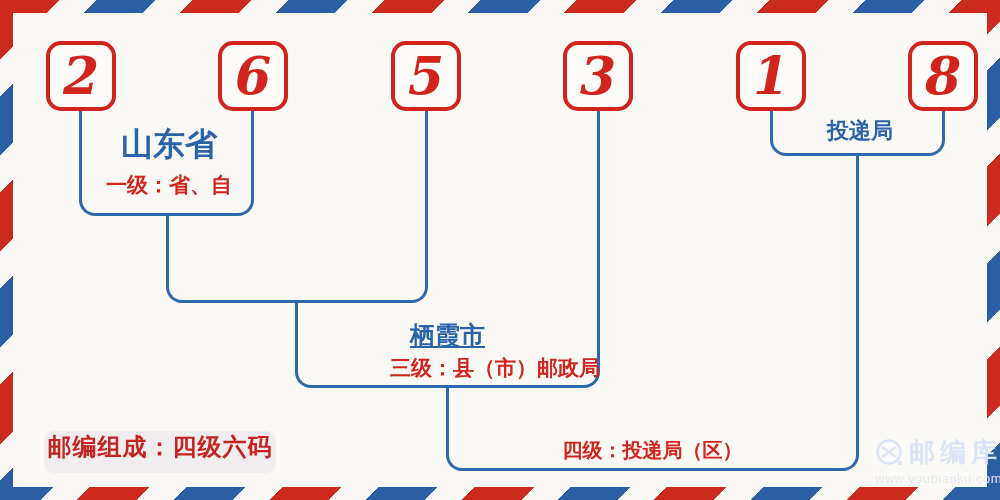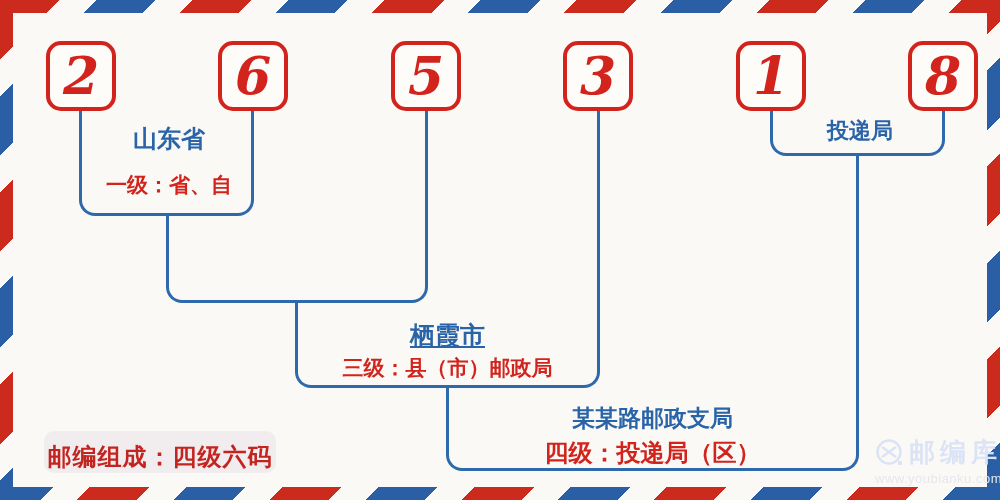--- a/index.html
+++ b/index.html
@@ -41,33 +41,33 @@
   .b5{left:757px;top:98px;width:175px;height:45px;}
   
   .stem{position:absolute;width:3px;background:#2e6aab;}
   .s1{left:412px;top:98px;height:105px;}
   .s2{left:584px;top:98px;height:192px;}
   .s3{left:843px;top:143px;height:232px;}
   
   .lbl{position:absolute;text-align:center;font-weight:700;}
   .place{color:#2a64a8;}
   .desc{color:#d2231c;}
-  .l1p{left:72px;top:110px;width:168px;font-size:24px;}
+  .l1p{left:72px;top:110px;width:168px;font-size:32px;}
   .l1d{left:66px;top:159px;width:180px;font-size:21px;line-height:25px;}
   .l2d{left:153px;top:254px;width:262px;font-size:21px;}
   .l3p{left:282px;top:306px;width:305px;font-size:25px;text-decoration:underline;}
-  .l3d{left:282px;top:341px;width:305px;font-size:21px;}
+  .l3d{left:282px;top:341px;width:305px;font-size:21px;text-align:right;}
   .l4p{left:433px;top:390px;width:413px;font-size:23px;}
-  .l4d{left:433px;top:424px;width:413px;font-size:24px;}
+  .l4d{left:433px;top:424px;width:413px;font-size:20px;}
   .l5p{left:757px;top:103px;width:180px;font-size:22px;}
   
   .badge{
     position:absolute;left:31px;top:418px;width:232px;height:42px;
     background:#f1edef;border-radius:10px;
-    display:flex;align-items:flex-end;justify-content:center;
+    display:flex;align-items:flex-start;justify-content:center;
     font-family:"Liberation Serif", serif;
     font-size:24px;font-weight:700;color:#c32420;letter-spacing:1px;
   }
   
   .watermark{position:absolute;left:862px;top:422px;width:134px;}
   .wm-row{display:flex;align-items:center;}
   .wm-brand{
     font-size:26px;font-weight:700;color:#dbe4f6;
     letter-spacing:5px;margin-left:4px;white-space:nowrap;
   }
@@ -110,21 +110,20 @@
     <div class="bracket b3"></div>
     <div class="bracket b4"></div>
     <div class="bracket b5"></div>
 
     <div class="lbl place l1p">山东省</div>
     <div class="lbl desc l1d">
       <div>一级：省、自</div>
     </div>
     <div class="lbl place l3p">栖霞市</div>
     <div class="lbl desc l3d">三级：县（市）邮政局</div>
-    <div class="lbl place l4p">某某路邮政支局</div>
     <div class="lbl desc l4d">四级：投递局（区）</div>
     <div class="lbl place l5p">投递局</div>
 
     <div class="badge">
       <span>邮编组成：四级六码</span>
     </div>
 
     <div class="watermark">
       <div class="wm-row">
         <svg width="30" height="30" viewBox="0 0 30 30">

